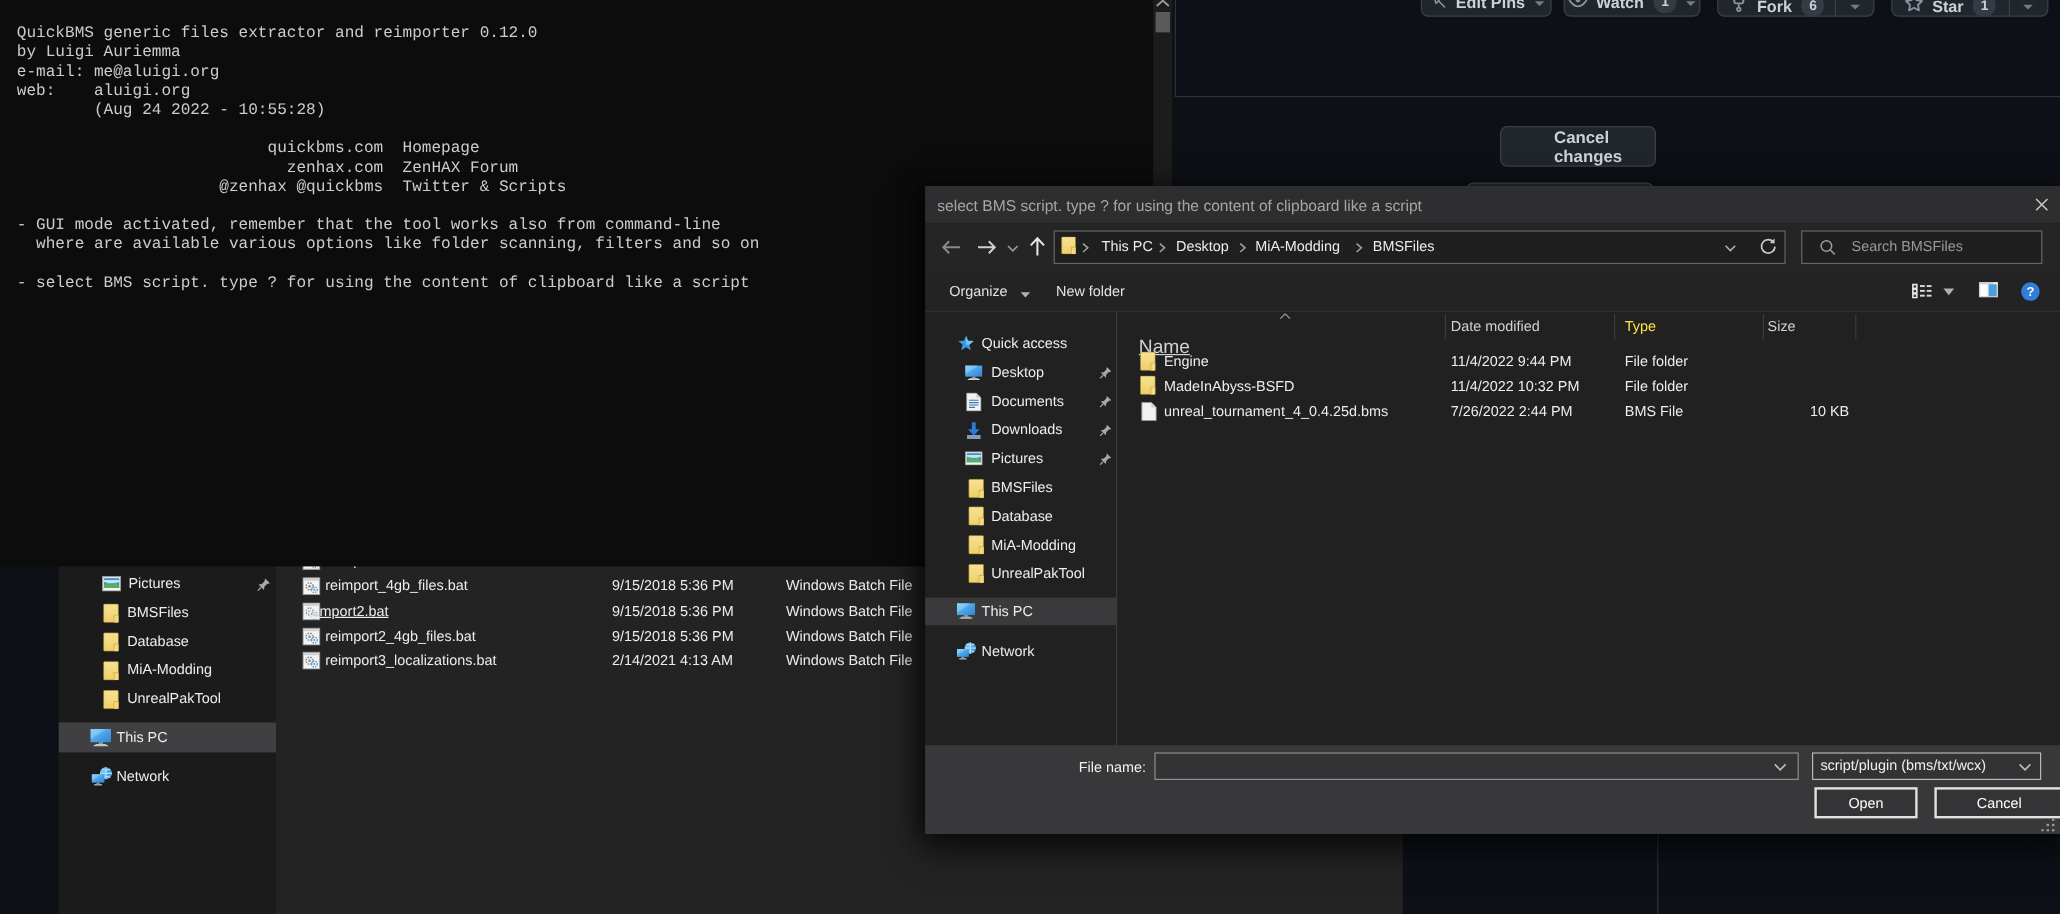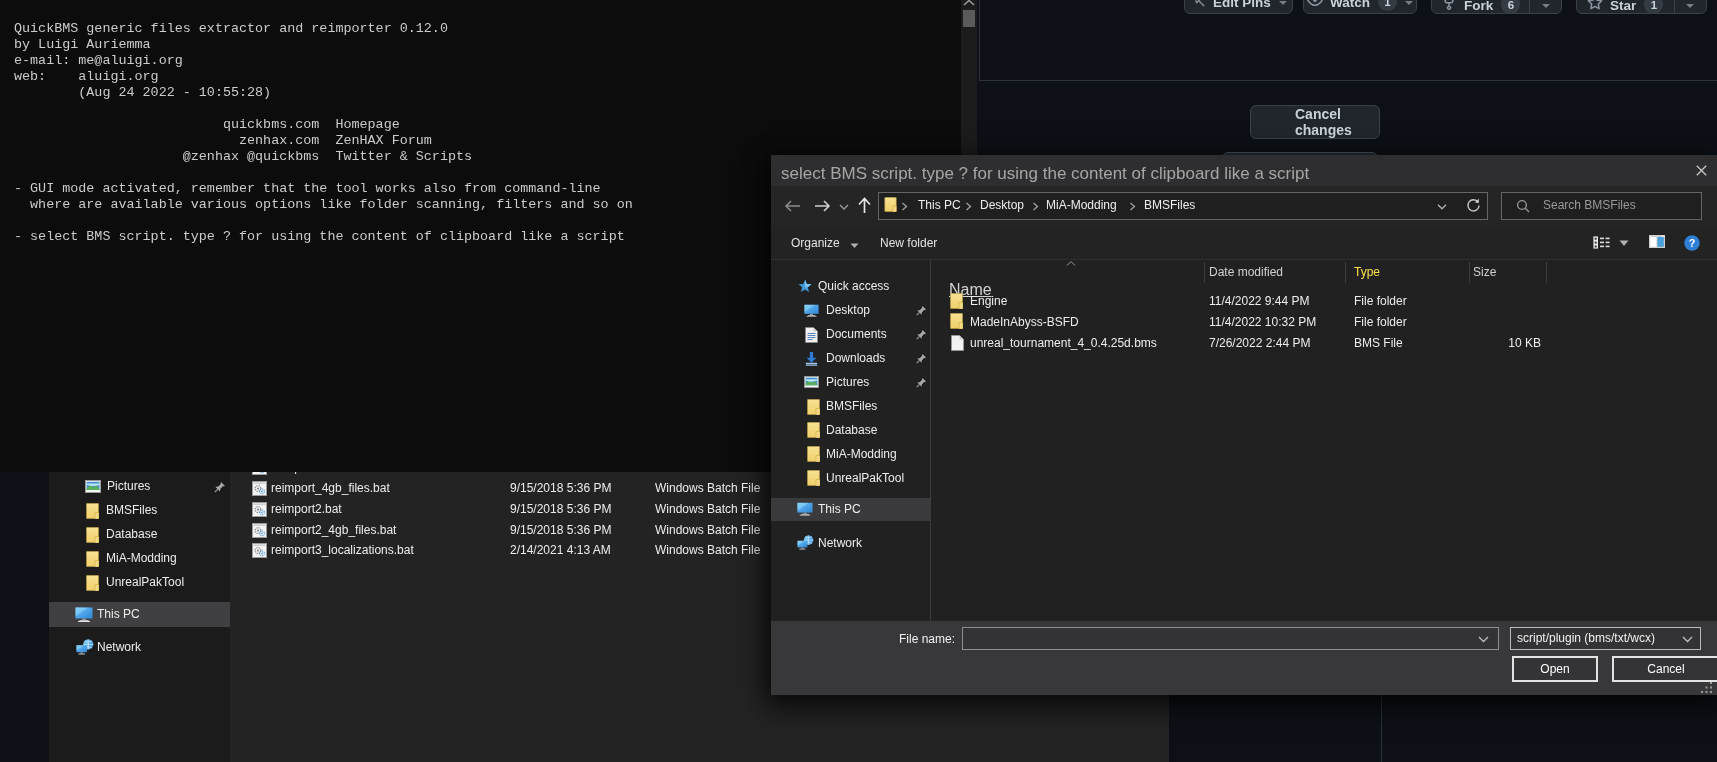--- a/index.html
+++ b/index.html
@@ -203,21 +203,21 @@
 
   <svg class="abs" style="left:203px;top:41px;" width="15" height="15">
       <use href="#bat"></use>
     </svg>
   <div class="exrow" style="left:222px;top:41px;">reimport_4gb_files.bat</div>
   <div class="exrow" style="left:461px;top:41px;">9/15/2018 5:36 PM</div>
   <div class="exrow" style="left:606px;top:41px;">Windows Batch File</div>
   <svg class="abs" style="left:203px;top:62px;" width="15" height="15">
       <use href="#bat"></use>
     </svg>
-  <div class="exrow" style="left:222px;top:62px;">reimport2.bat</div>
+  <div class="exrow" style="left:204px;top:62px;text-decoration:underline;">reimport2.bat</div>
   <div class="exrow" style="left:461px;top:62px;">9/15/2018 5:36 PM</div>
   <div class="exrow" style="left:606px;top:62px;">Windows Batch File</div>
   <svg class="abs" style="left:203px;top:83px;" width="15" height="15">
       <use href="#bat"></use>
     </svg>
   <div class="exrow" style="left:222px;top:83px;">reimport2_4gb_files.bat</div>
   <div class="exrow" style="left:461px;top:83px;">9/15/2018 5:36 PM</div>
   <div class="exrow" style="left:606px;top:83px;">Windows Batch File</div>
   <svg class="abs" style="left:203px;top:103px;" width="15" height="15">
       <use href="#bat"></use>
@@ -245,21 +245,21 @@
 <div class="abs" style="left:961px;top:0;width:16px;height:472px;background:#1c1c1c;"></div>
 <div class="abs" style="left:963px;top:10px;width:12px;height:17px;background:#5a5a5a;"></div>
 <svg class="abs" style="left:963px;top:0px;" width="12" height="6" viewBox="0 0 12 6">
       <path d="M1 5 L6 0.5 L11 5" stroke="#9a9a9a" stroke-width="1.6" fill="none"></path>
     </svg>
 </div>
 
 <div id="dialog" class="abs">
 
   <div class="abs" style="left:0;top:0;width:949px;height:31px;background:#2e2e30;"></div>
-  <div class="abs" style="left:10px;top:9px;color:#a6a6a6;font-size:17px;white-space:nowrap;">select BMS script. type ? for using the content of clipboard like a script</div>
+  <div class="abs" style="left:10px;top:9px;color:#a6a6a6;font-size:13px;white-space:nowrap;">select BMS script. type ? for using the content of clipboard like a script</div>
   <svg class="abs" style="left:925px;top:10px;" width="11" height="11" viewBox="0 0 11 11">
       <path d="M0.8 0.8 L10.2 10.2 M10.2 0.8 L0.8 10.2" stroke="#c8c8c8" stroke-width="1.3"></path>
     </svg>
 
   <div class="abs" style="left:0;top:31px;width:949px;height:40px;background:#252526;"></div>
   <svg class="abs" style="left:13px;top:44px;" width="17" height="14" viewBox="0 0 17 14">
       <path d="M16 7 H2 M7 2 L2 7 L7 12" stroke="#8a8a8a" stroke-width="1.6" fill="none"></path>
     </svg>
   <svg class="abs" style="left:43px;top:44px;" width="17" height="14" viewBox="0 0 17 14">
       <path d="M1 7 H15 M10 2 L15 7 L10 12" stroke="#d0d0d0" stroke-width="1.6" fill="none"></path>

